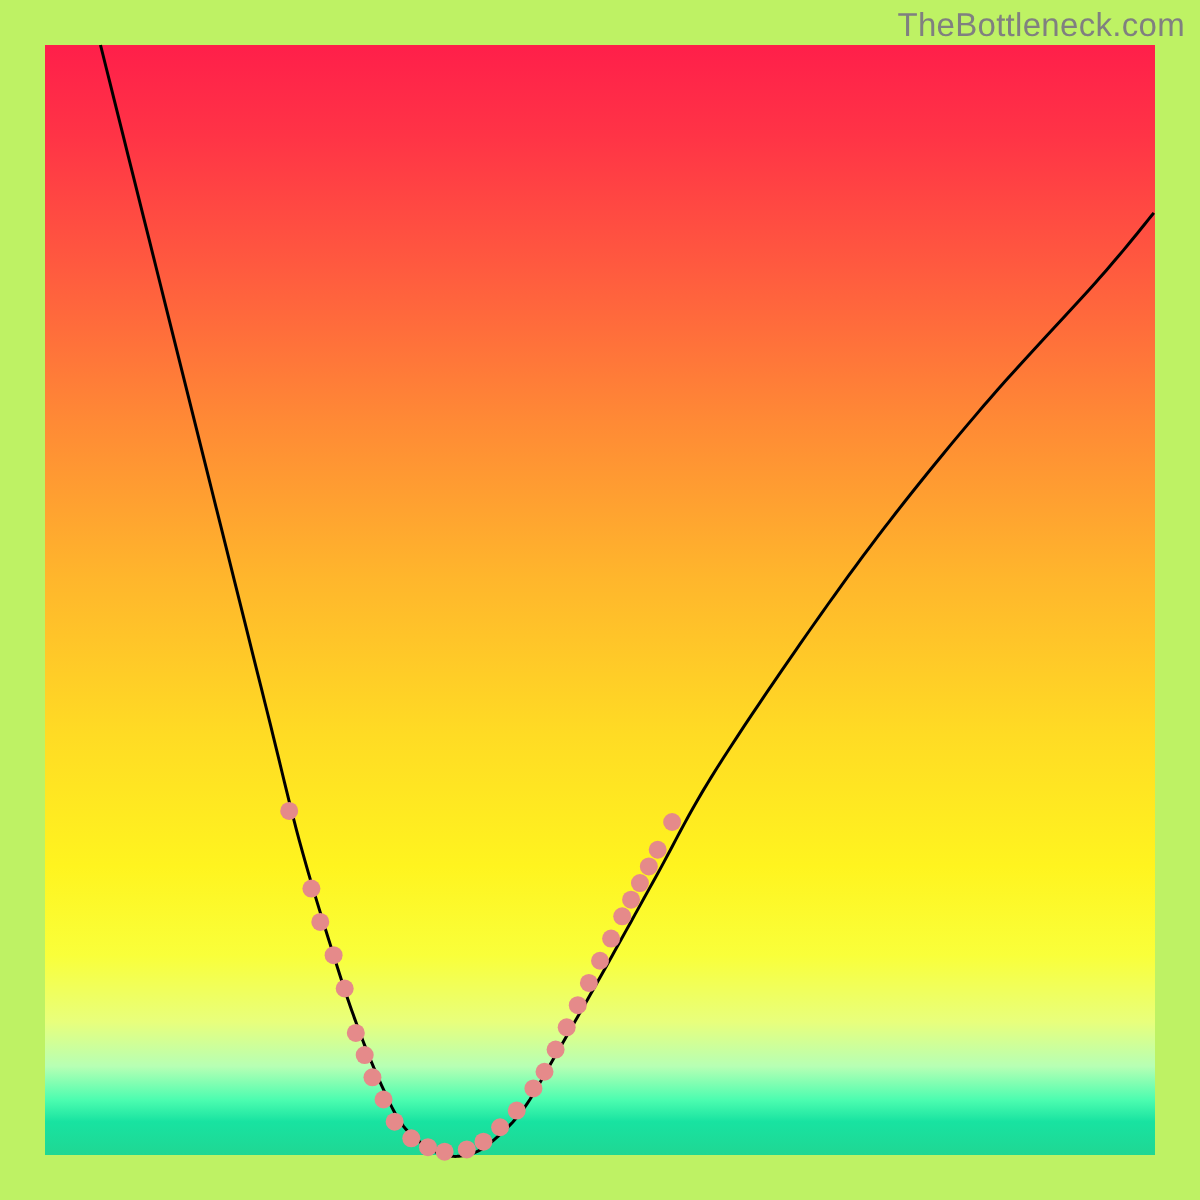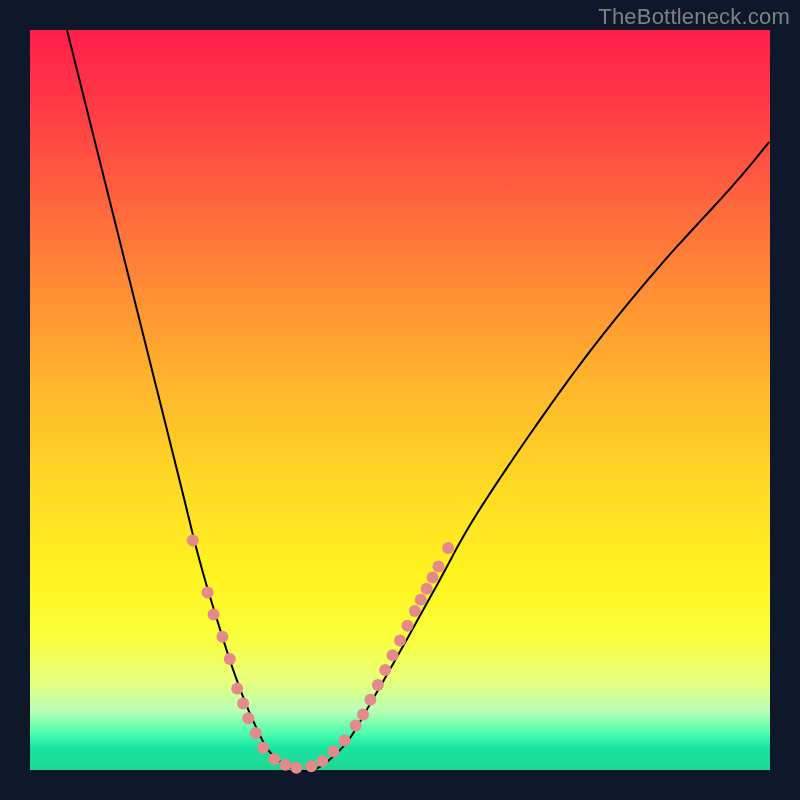--- a/index.html
+++ b/index.html
@@ -10,21 +10,21 @@
     overflow: hidden;
     background: #000;
     font-family: Arial, Helvetica, sans-serif;
   }
   .frame {
     position: absolute;
     left: 0;
     top: 0;
     width: 800px;
     height: 800px;
-    background: #0f172a;
+    background: #bef264;
   }
   .plot {
     position: absolute;
     left: 30px;
     top: 30px;
     width: 740px;
     height: 740px;
     background: linear-gradient(to bottom,
       #ff1f4a 0%,
       #ff3346 8%,

